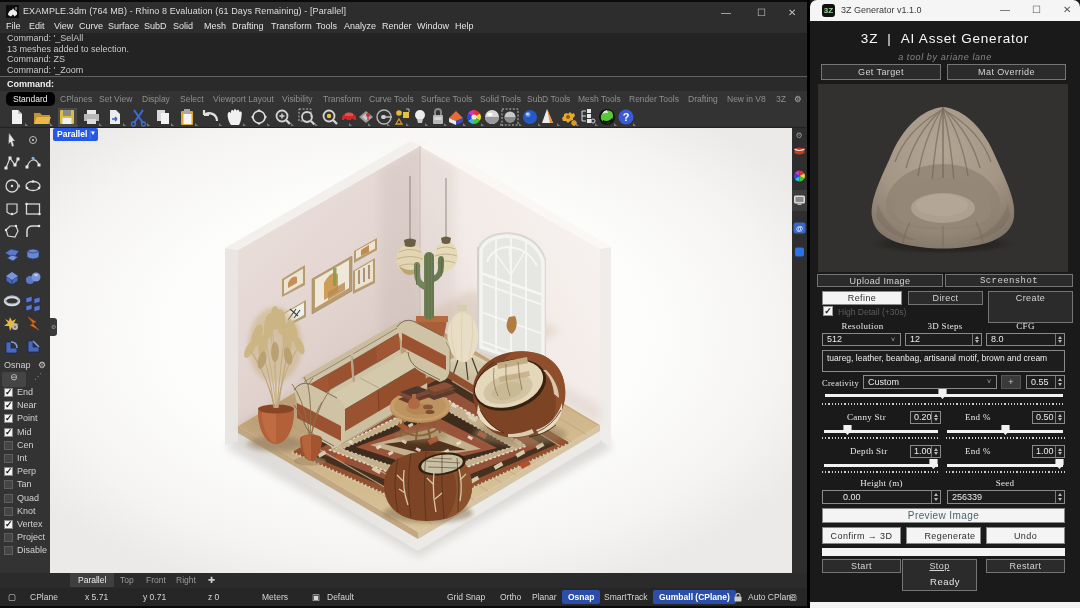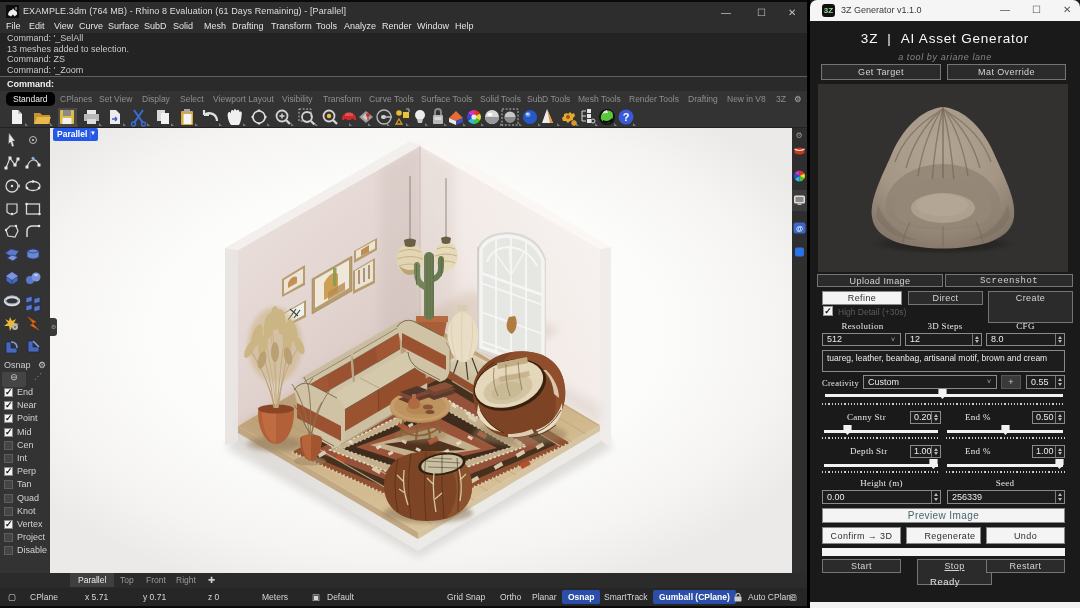--- a/index.html
+++ b/index.html
@@ -1057,30 +1057,30 @@
   <svg class="shandle" style="left:245px;top:459px;" viewBox="0 0 9 11">
       <path d="M0 0 H9 V6 L4.5 11 L0 6 Z" fill="#f2f2f2"></path>
     </svg>
 
   <div class="dots" style="left:12px;top:471px;width:117px;"></div>
   <div class="dots" style="left:136px;top:471px;width:119px;"></div>
 
   <div class="plabel" style="left:0px;top:478px;width:143px;text-align:center;">Height (m)</div>
   <div class="plabel" style="left:130px;top:478px;width:130px;text-align:center;">Seed</div>
 
-  <div class="inbox" style="left:12px;top:490px;width:119px;height:14px;line-height:12px;padding-left:4px;">0.00<span class="spin"></span></div>
+  <div class="inbox" style="left:12px;top:490px;width:119px;height:14px;line-height:12px;padding-left:20px;">0.00<span class="spin"></span></div>
   <div class="inbox" style="left:137px;top:490px;width:118px;height:14px;line-height:12px;padding-left:4px;">256339<span class="spin"></span></div>
 
   <div class="wbtn2" style="left:12px;top:508px;width:243px;height:15px;line-height:14px;font-size:10px;color:#4a6470;">Preview Image</div>
 
   <div class="wbtn2" style="left:12px;top:527px;width:79px;height:17px;line-height:16px;">Confirm → 3D</div>
   <div class="wbtn2" style="left:96px;top:527px;width:75px;height:17px;line-height:16px;padding-left:13px;">Regenerate</div>
   <div class="wbtn2" style="left:176px;top:527px;width:79px;height:17px;line-height:16px;">Undo</div>
 
   <div class="pnl" style="left:12px;top:548px;width:243px;height:8px;background:#f4f4f4;"></div>
 
   <div class="dbtn" style="left:12px;top:559px;width:79px;height:14px;line-height:13px;">Start</div>
-  <div class="dbtn" style="left:107px;top:559px;width:75px;height:26px;line-height:13px;text-decoration:underline;">Stop</div>
+  <div class="dbtn" style="left:92px;top:559px;width:75px;height:32px;line-height:13px;text-decoration:underline;">Stop</div>
   <div class="dbtn" style="left:176px;top:559px;width:79px;height:14px;line-height:13px;">Restart</div>
 
   <div class="pnl" style="left:0;top:576px;width:270px;text-align:center;font-size:9.5px;color:#e2e2e2;letter-spacing:0.5px;">Ready</div>
 </div>
 <div id="pbottom"></div>
 
 </body></html>

